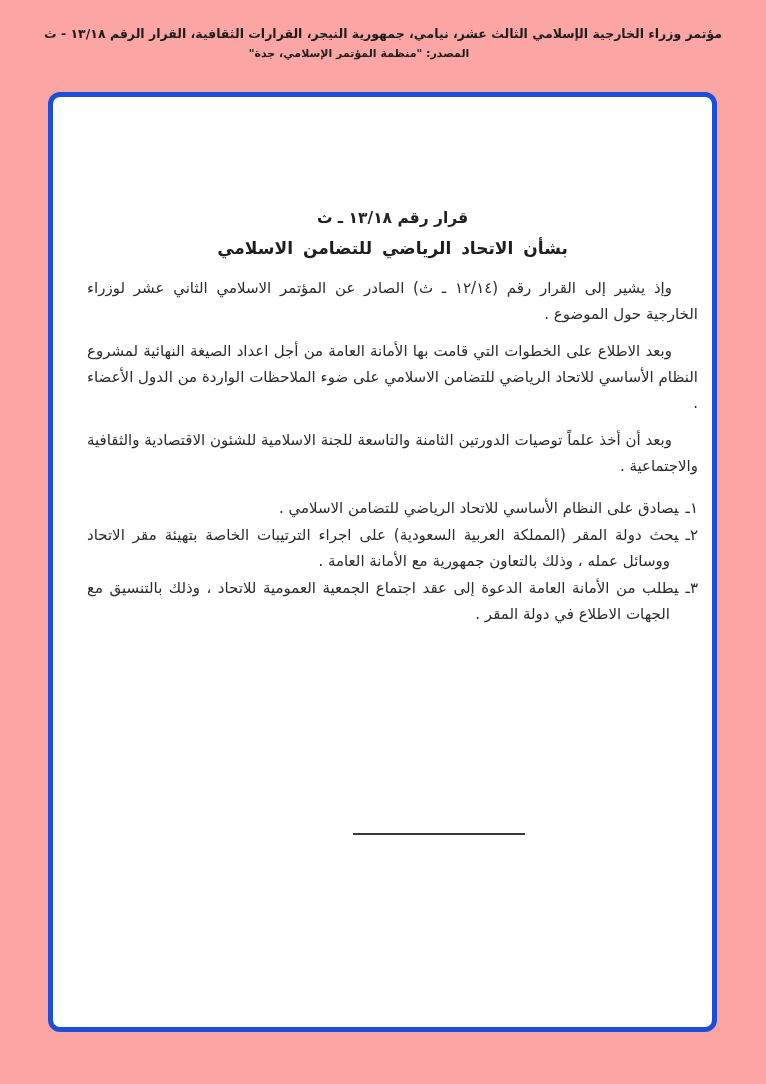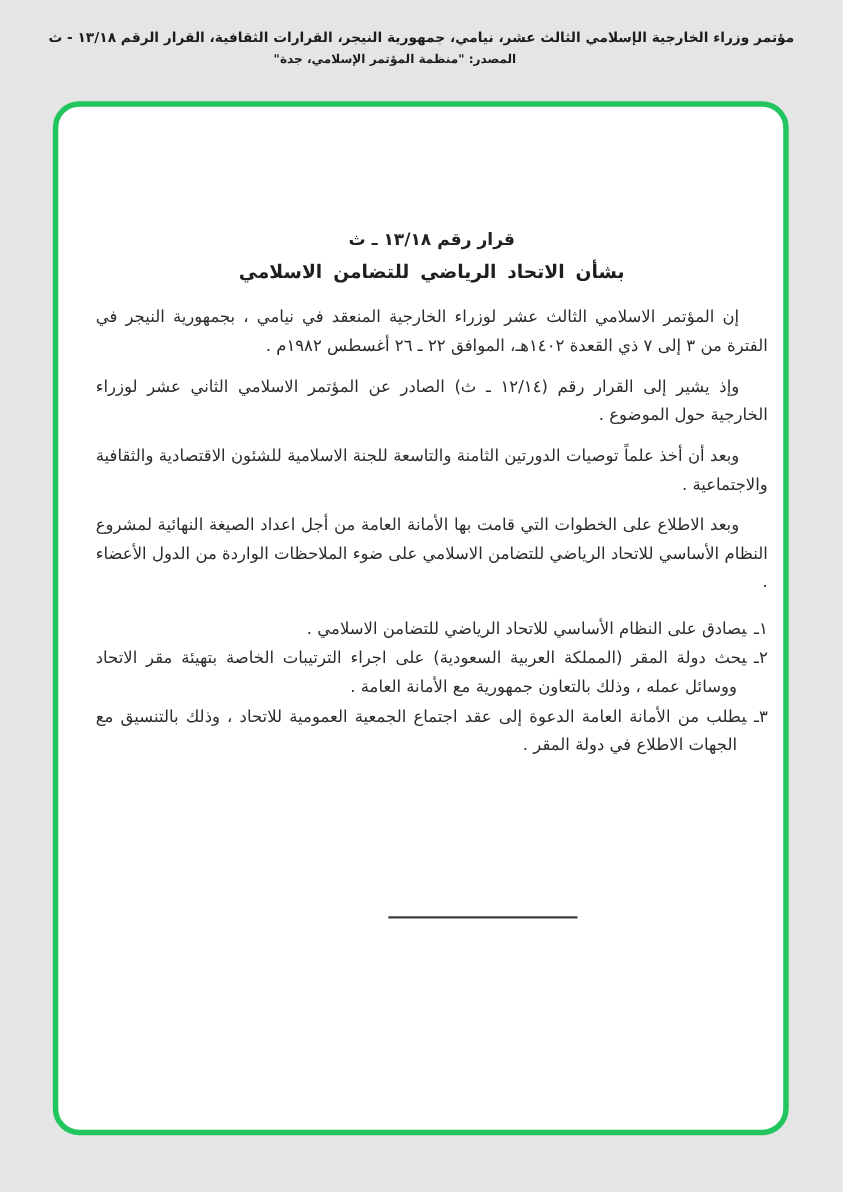--- a/index.html
+++ b/index.html
@@ -6,21 +6,21 @@
   html, body { background: #ffffff; }
   body {
     width: 766px; height: 1084px;
     font-family: "DejaVu Sans", sans-serif;
     color: #262626;
     position: relative;
     overflow: hidden;
   }
   .page {
     position: absolute; inset: 0;
-    background: #e5e5e5;
+    background: #fca5a5;
   }
 
   
   .cite-header {
     position: absolute;
     top: 26px; left: 0; right: 0;
     text-align: center;
     direction: rtl;
   }
   .cite-line1 {
@@ -36,22 +36,22 @@
     font-weight: bold;
     color: #1c1c1c;
     transform: translateX(-24px); 
   }
 
   
   .doc-frame {
     position: absolute;
     left: 48px; top: 92px;
     width: 669px; height: 940px;
-    border: 5px solid #22c55e;
-    border-radius: 24px;
+    border: 5px solid #1d4ed8;
+    border-radius: 12px;
     background: #ffffff;
   }
 
   
   .doc-content {
     position: absolute;
     top: 108px; left: 34px; right: 14px;
     direction: rtl;
     font-size: 15px;
     line-height: 26px;
@@ -110,24 +110,23 @@
   </div>
 
   <div class="doc-frame">
     <div class="doc-content">
 
       <div class="doc-title">
         <div class="doc-title-num">قرار رقم ١٣/١٨ ـ ث</div>
         <div class="doc-title-subject">بشأن الاتحاد الرياضي للتضامن الاسلامي</div>
       </div>
 
-      <p class="para">إن المؤتمر الاسلامي الثالث عشر لوزراء الخارجية المنعقد في نيامي ، بجمهورية النيجر في الفترة من ٣ إلى ٧ ذي القعدة ١٤٠٢هـ، الموافق ٢٢ ـ ٢٦ أغسطس ١٩٨٢م .</p>
       <p class="para">وإذ يشير إلى القرار رقم (١٢/١٤ ـ ث) الصادر عن المؤتمر الاسلامي الثاني عشر لوزراء الخارجية حول الموضوع .</p>
+      <p class="para">وبعد الاطلاع على الخطوات التي قامت بها الأمانة العامة من أجل اعداد الصيغة النهائية لمشروع النظام الأساسي للاتحاد الرياضي للتضامن الاسلامي على ضوء الملاحظات الواردة من الدول الأعضاء .</p>
       <p class="para">وبعد أن أخذ علماً توصيات الدورتين الثامنة والتاسعة للجنة الاسلامية للشئون الاقتصادية والثقافية والاجتماعية .</p>
-      <p class="para">وبعد الاطلاع على الخطوات التي قامت بها الأمانة العامة من أجل اعداد الصيغة النهائية لمشروع النظام الأساسي للاتحاد الرياضي للتضامن الاسلامي على ضوء الملاحظات الواردة من الدول الأعضاء .</p>
 
       <div class="items">
         <div class="list-item">
           <span class="item-num">١ـ</span><span>يصادق على النظام الأساسي للاتحاد الرياضي للتضامن الاسلامي .</span>
         </div>
         <div class="list-item">
           <span class="item-num">٢ـ</span><span>يحث دولة المقر (المملكة العربية السعودية) على اجراء الترتيبات الخاصة بتهيئة مقر الاتحاد ووسائل عمله ، وذلك بالتعاون جمهورية مع الأمانة العامة .</span>
         </div>
         <div class="list-item">
           <span class="item-num">٣ـ</span><span>يطلب من الأمانة العامة الدعوة إلى عقد اجتماع الجمعية العمومية للاتحاد ، وذلك بالتنسيق مع الجهات الاطلاع في دولة المقر .</span>

